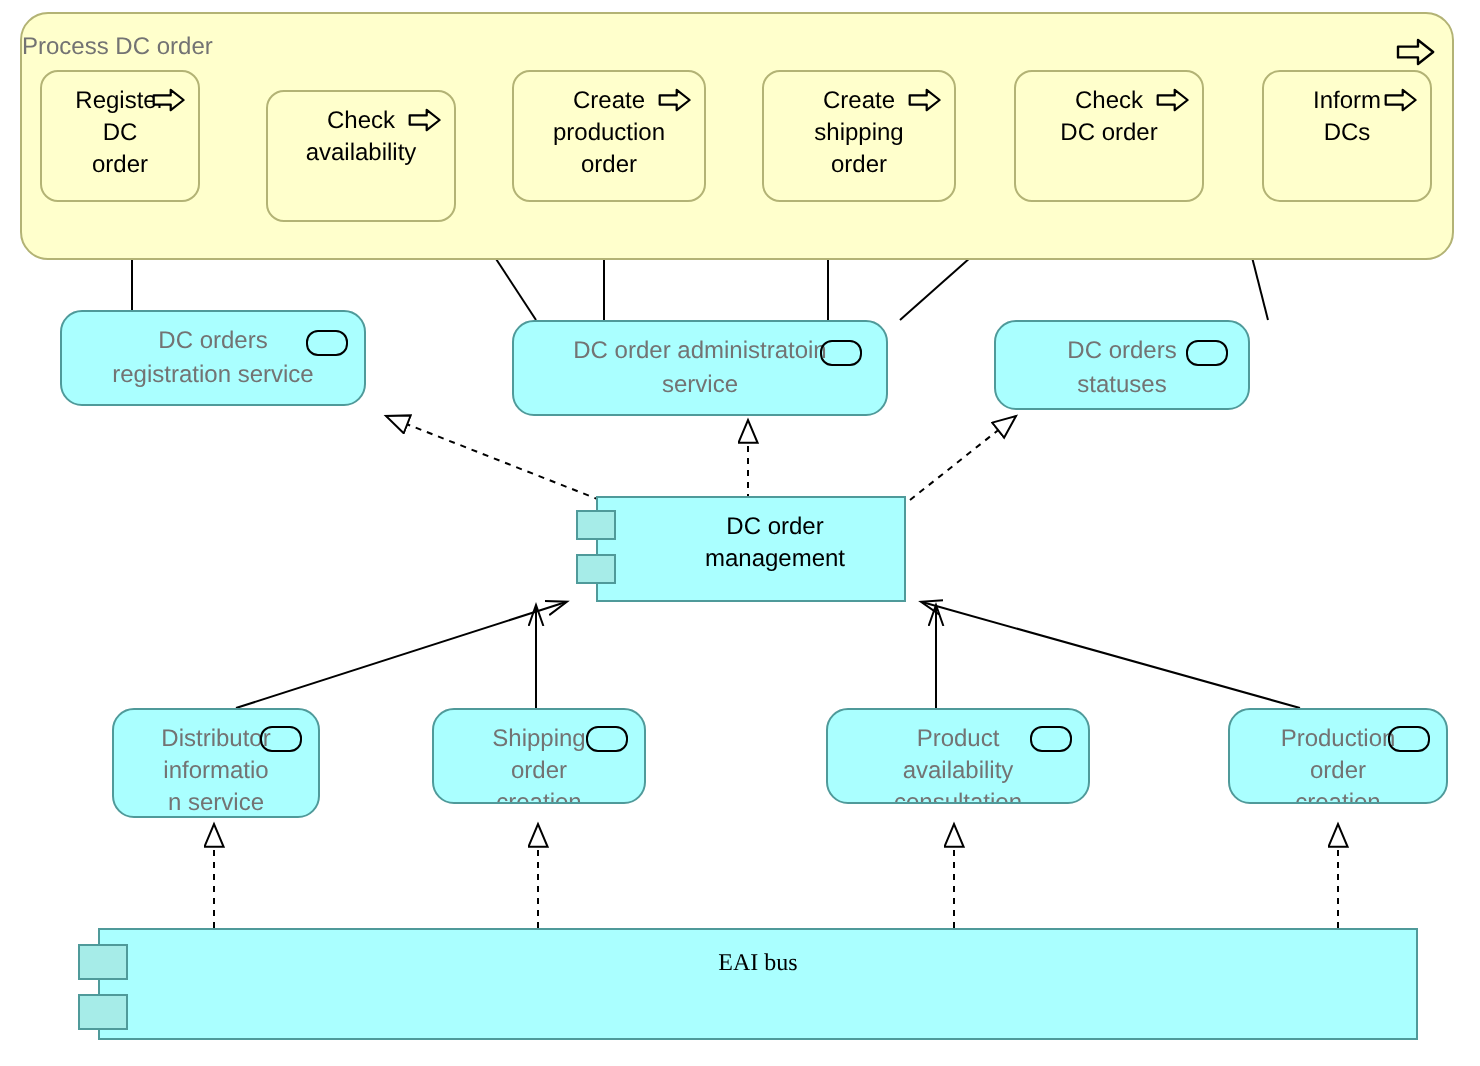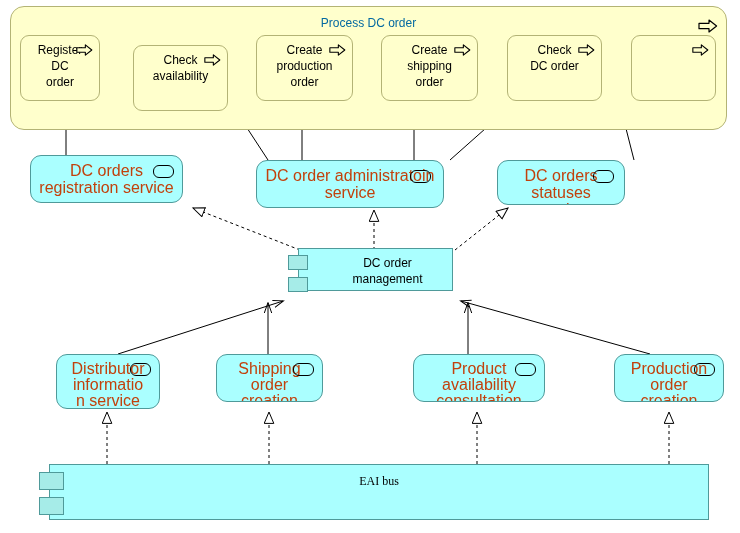--- a/index.html
+++ b/index.html
@@ -26,23 +26,22 @@
     width: 717px; height: 124px;
     background: #ffffcc;
     border: 1px solid #b3b375;
     border-radius: 14px;
     box-sizing: border-box;
   }
   .group-title {
     position: absolute;
     left: 0; top: 9px;
     width: 100%;
-    text-align: center;
-    font-size: 12px;
-    color: #0369a1;
+    font-size: 12px;
+    color: #737373;
     line-height: 14px;
   }
 
   
   .proc {
     position: absolute;
     top: 35px;
     height: 66px;
     background: #ffffcc;
     border: 1px solid #b3b375;
@@ -64,23 +63,23 @@
     background: #aaffff;
     border: 1px solid #4f9a9a;
     border-radius: 11px;
     box-sizing: border-box;
     overflow: hidden;
   }
   .svc-label {
     position: absolute;
     left: 6px; right: 6px; top: 6px;
     text-align: center;
-    font-size: 16px;
+    font-size: 12px;
     line-height: 17px;
-    color: #c2410c;
+    color: #737373;
   }
 
   
   .comp-body {
     position: absolute;
     background: #aaffff;
     border: 1px solid #4f9a9a;
     box-sizing: border-box;
   }
   .comp-label {
@@ -222,20 +221,22 @@
 
   <div class="proc" style="left:507px; width:95px;">
     <div class="proc-label" style="white-space:pre-line;">Check
 DC order</div>
     <svg class="icon-arrow" style="right:6px; top:8px;" width="17" height="12" viewBox="0 0 20 14">
       <path d="M1,4.3 L11,4.3 L11,1 L18.6,7 L11,13 L11,9.7 L1,9.7 Z" fill="#ffffcc" stroke="#000" stroke-width="1.3" stroke-linejoin="round"></path>
     </svg>
   </div>
 
   <div class="proc" style="left:631px; width:85px;">
+    <div class="proc-label" style="white-space:pre-line;">Inform
+DCs</div>
     <svg class="icon-arrow" style="right:6px; top:8px;" width="17" height="12" viewBox="0 0 20 14">
       <path d="M1,4.3 L11,4.3 L11,1 L18.6,7 L11,13 L11,9.7 L1,9.7 Z" fill="#ffffcc" stroke="#000" stroke-width="1.3" stroke-linejoin="round"></path>
     </svg>
   </div>
 
   <div class="svc" style="left:30px; top:155px; width:153px; height:48px;">
     <div class="svc-label" style="white-space:pre-line;">DC orders
 registration service</div>
     <div class="icon-oval" style="right:8px; top:9px;"></div>
   </div>
@@ -246,21 +247,21 @@
     <div class="icon-oval" style="right:12px; top:9px;"></div>
   </div>
 
   <div class="svc" style="left:497px; top:160px; width:128px; height:45px;">
     <div class="svc-label" style="white-space:pre-line;">DC orders
 statuses
 service</div>
     <div class="icon-oval" style="right:10px; top:9px;"></div>
   </div>
 
-  <div class="comp-body" style="left:298px; top:248px; width:155px; height:43px;">
+  <div class="comp-body" style="left:298px; top:248px; width:155px; height:53px;">
     <div class="comp-label">DC order management</div>
   </div>
   <div class="comp-tab abs" style="left:288px; top:255px;"></div>
   <div class="comp-tab abs" style="left:288px; top:277px;"></div>
 
   <div class="svc" style="left:56px; top:354px; width:104px; height:55px;">
     <div class="svc-label" style="white-space:pre-line; line-height:16px;">Distributor
 informatio
 n service</div>
     <div class="icon-oval" style="right:8px; top:8px;"></div>

